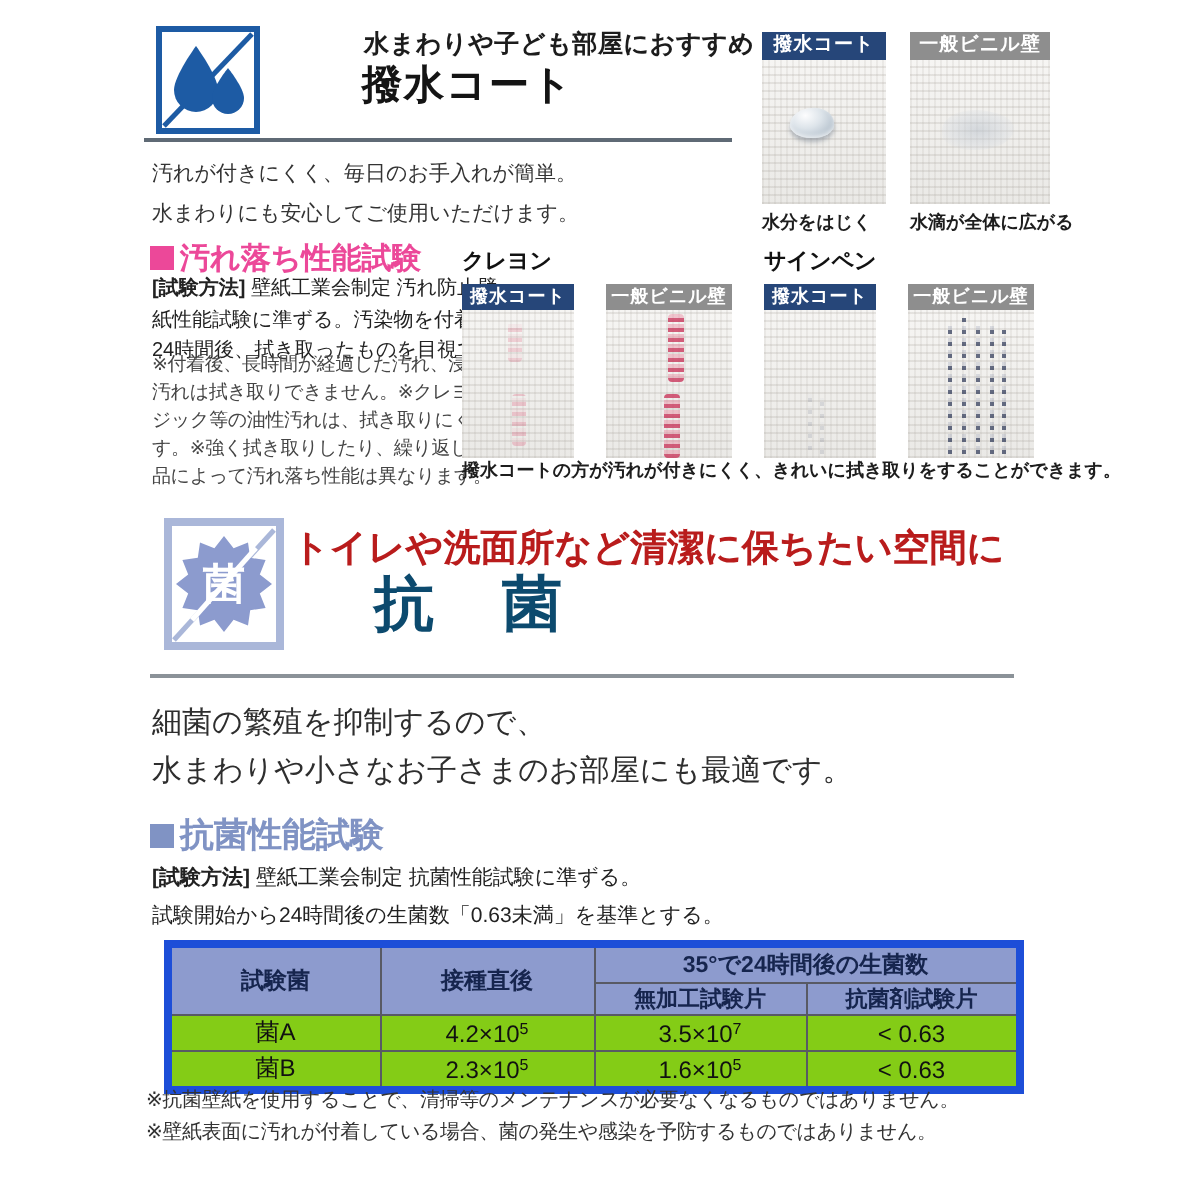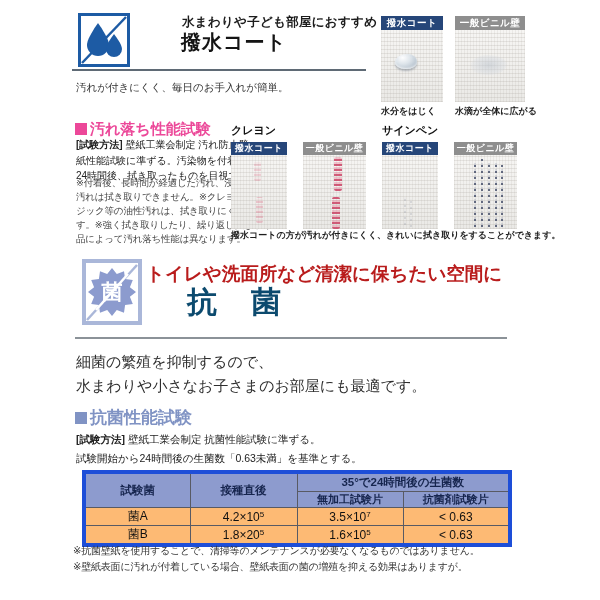--- a/index.html
+++ b/index.html
@@ -70,21 +70,21 @@
   .k-heading{left:75px;top:406px;font-size:17px;color:#8093c4;}
   .k-method{left:76px;top:430px;font-size:10.5px;line-height:18.5px;color:#222;white-space:nowrap;}
   .k-method .mlabel{font-weight:bold;}
 
   .k-table{left:82px;top:470px;}
   table{border-collapse:collapse;table-layout:fixed;width:426px;border:4px solid #1d4ed8;}
   th,td{border:1px solid #585a64;text-align:center;padding:0;overflow:hidden;}
   th{background:#8d9bce;color:#16254e;font-size:11.5px;font-weight:bold;}
   .trh1 th{height:17px;}
   .trh2 th{height:15px;font-size:11px;}
-  td{height:16px;font-size:12px;color:#111;background:#fdba74;}
+  td{height:16px;font-size:12px;color:#111;background:#84cc16;}
   td sup,.k-table sup{font-size:8px;vertical-align:4px;line-height:0;}
 
   .k-notes{left:73px;top:543px;font-size:10px;line-height:15.8px;color:#333;white-space:nowrap;letter-spacing:-0.2px;}
 </style>
 </head>
 <body>
 
 <div class="canvas">
 
   <svg class="abs" style="left:78px;top:13px;" width="52" height="54" viewBox="0 0 52 54">
@@ -93,20 +93,21 @@
     <path d="M20 10 C20 10 9 25 9 32 a11 11 0 0 0 22 0 C31 25 20 10 20 10 Z" fill="#1d5ba4"></path>
     <path d="M36 21 C36 21 28 31 28 36 a8 8 0 0 0 16 0 C44 31 36 21 36 21 Z" fill="#1d5ba4"></path>
   </svg>
 
   <div class="abs s1-subtitle nowrap">水まわりや子ども部屋におすすめ</div>
   <div class="abs s1-title nowrap">撥水コート</div>
   <div class="abs hr1"></div>
 
   <div class="abs s1-desc">
     <div>汚れが付きにくく、毎日のお手入れが簡単。</div>
+    <div>水まわりにも安心してご使用いただけます。</div>
   </div>
 
   <div class="abs compare" style="left:381px;top:16px;gap:12px;">
     <div class="panel" style="width:62px;">
       <div class="plabel navy">撥水コート</div>
       <div class="pimg fabric" style="height:72px;">
         <div class="droplet"></div>
       </div>
       <div class="pcaption">水分をはじく</div>
     </div>
@@ -234,26 +235,26 @@
         <th>抗菌剤試験片</th>
       </tr>
       <tr>
         <td>菌A</td>
         <td><span>4.2×10</span><sup>5</sup></td>
         <td><span>3.5×10</span><sup>7</sup></td>
         <td>&lt; 0.63</td>
       </tr>
       <tr>
         <td>菌B</td>
-        <td><span>1.8×20</span><sup>5</sup></td>
+        <td><span>2.3×10</span><sup>5</sup></td>
         <td><span>1.6×10</span><sup>5</sup></td>
         <td>&lt; 0.63</td>
       </tr>
     </tbody>
       </table>
   </div>
 
   <div class="abs k-notes">
     <div>※抗菌壁紙を使用することで、清掃等のメンテナンスが必要なくなるものではありません。</div>
-    <div>※壁紙表面に汚れが付着している場合、壁紙表面の菌の増殖を抑える効果はありますが。</div>
+    <div>※壁紙表面に汚れが付着している場合、菌の発生や感染を予防するものではありません。</div>
   </div>
 
 </div>
 
 </body></html>

